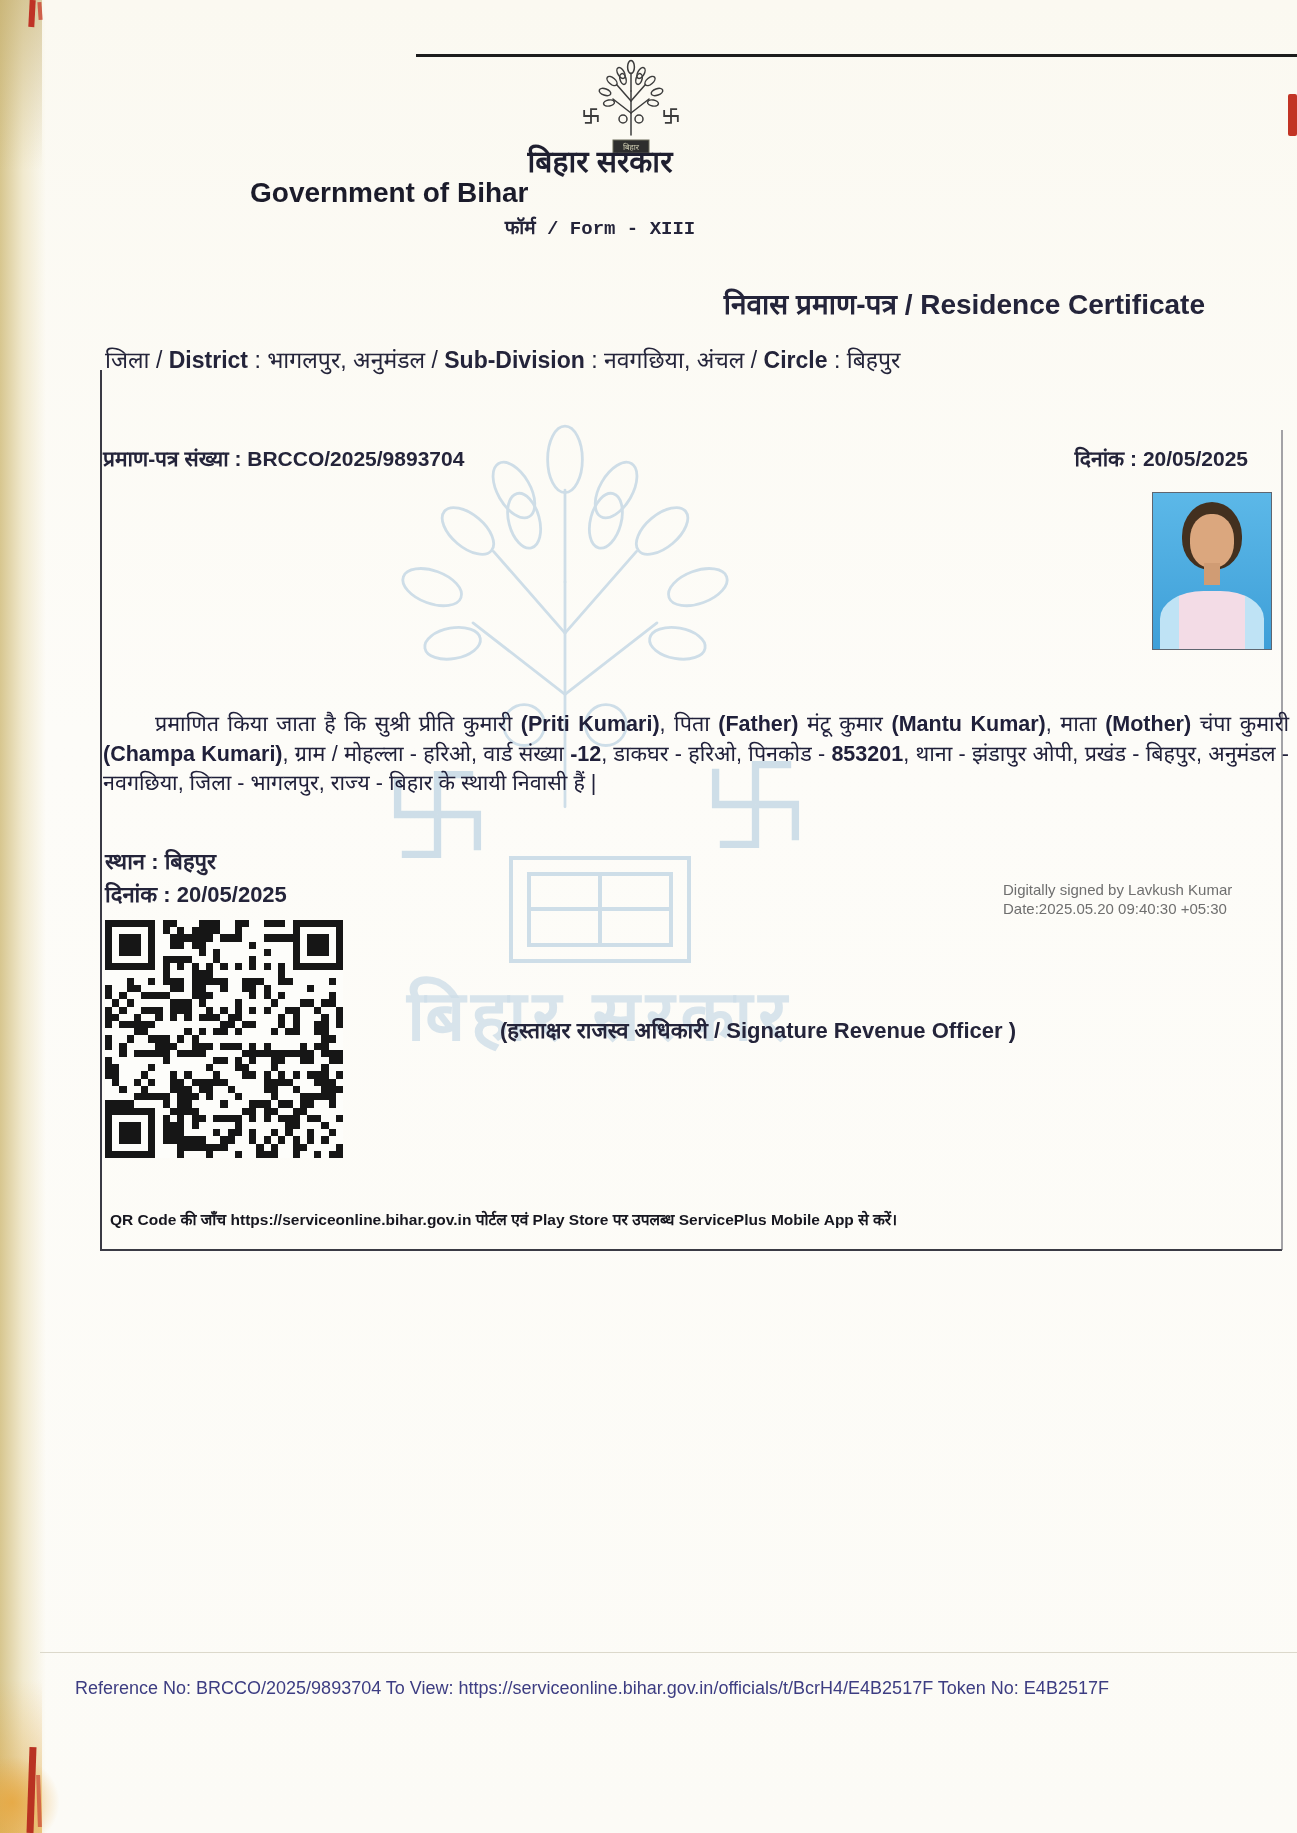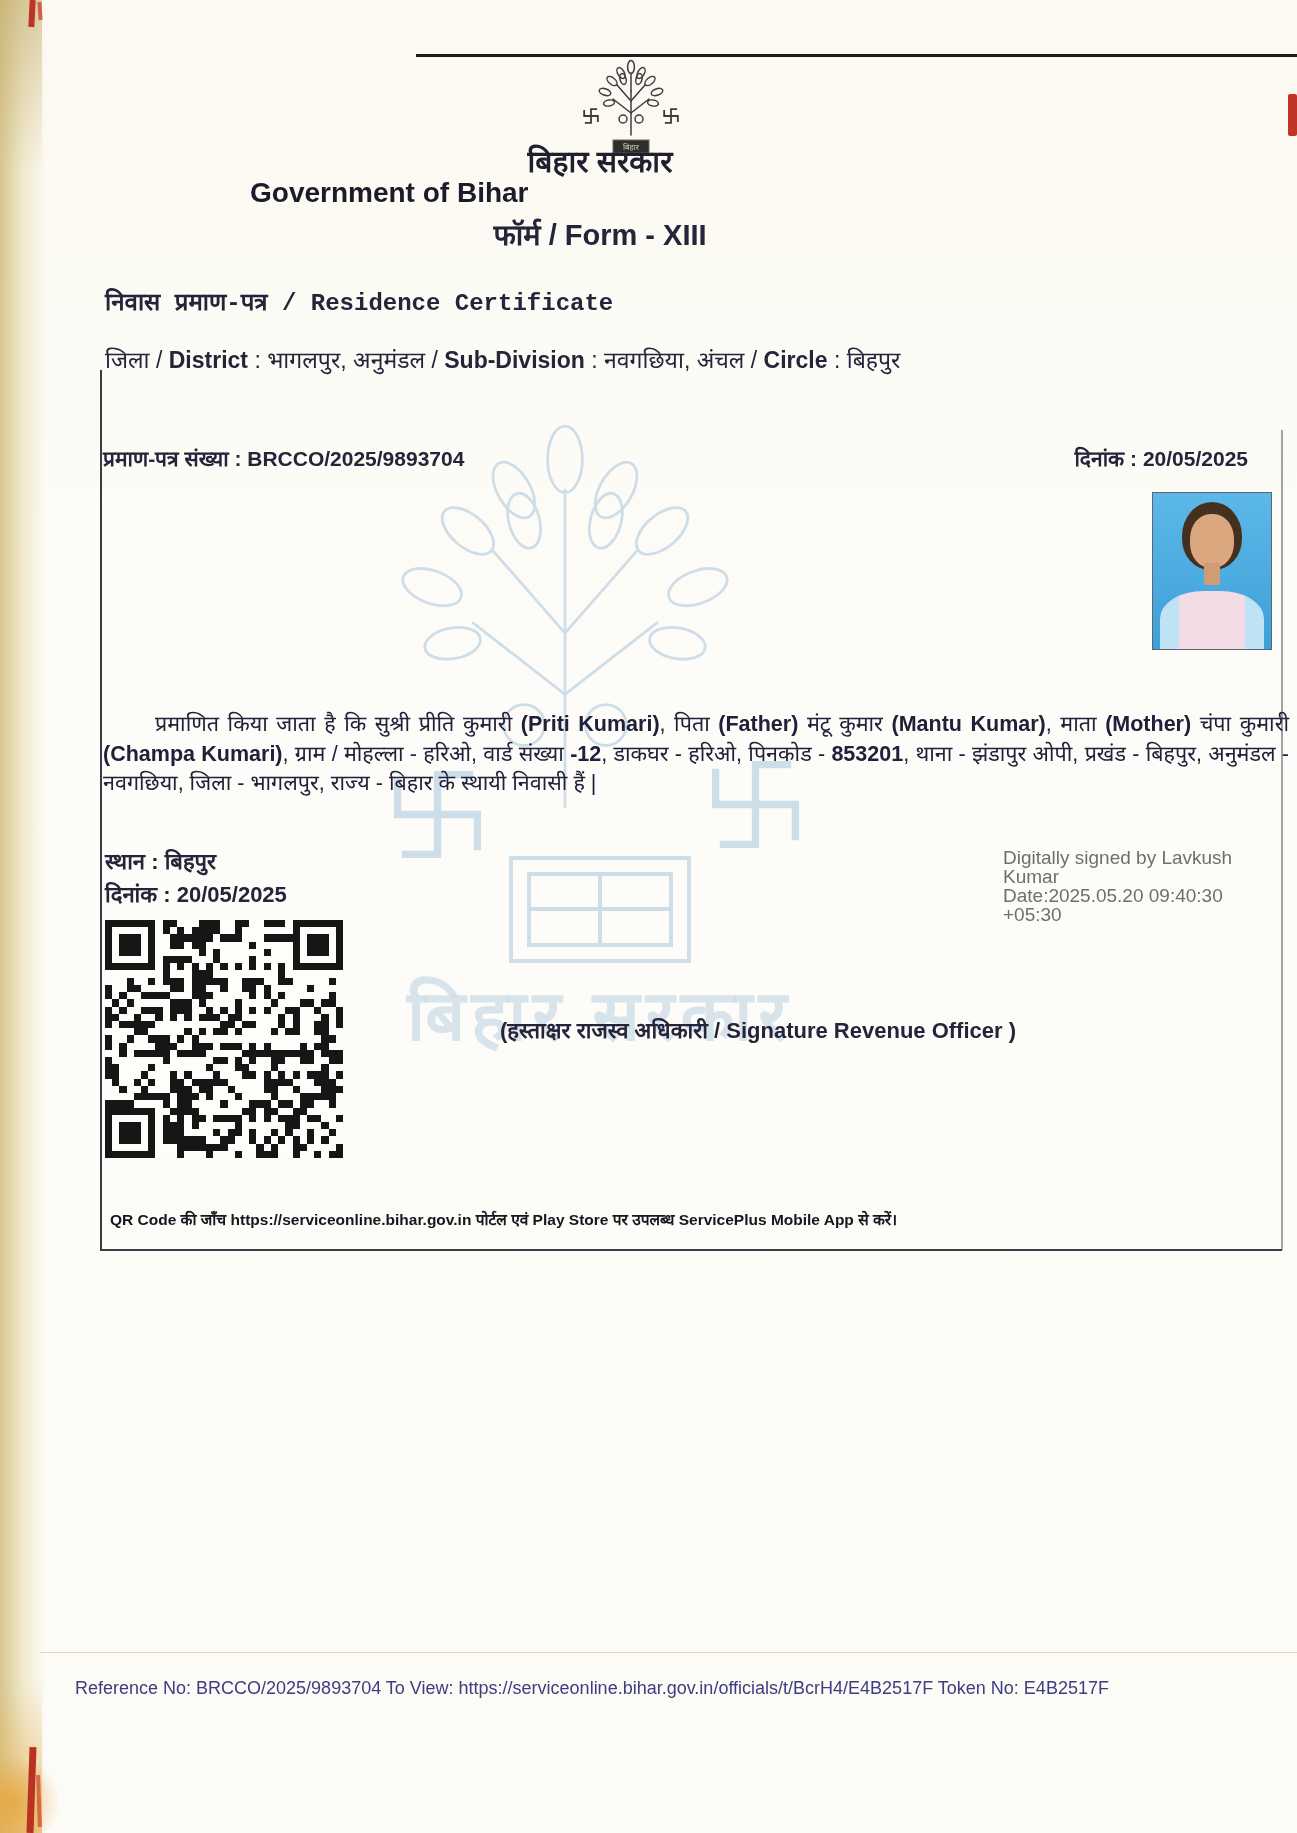--- a/index.html
+++ b/index.html
@@ -33,22 +33,22 @@
   .wm-tree{position:absolute;left:330px;top:408px;}
   .wm-sw-left{position:absolute;left:385px;top:762px;}
   .wm-sw-right{position:absolute;left:703px;top:752px;}
   .wm-seal{position:absolute;left:505px;top:852px;}
   .wm-text{position:absolute;left:290px;top:965px;width:620px;text-align:center;
     font-size:70px;font-weight:700;letter-spacing:6px;color:rgba(169,198,220,.8);}
   
   .emblem{position:absolute;left:576px;top:57px;width:110px;text-align:right;}
   .t-hindi-title{position:absolute;left:250px;top:140px;width:700px;text-align:center;font-size:30px;font-weight:600;color:#1f1f30;}
   .t-eng-title{position:absolute;left:250px;top:177px;width:700px;font-size:28px;font-weight:700;color:#1b1b2a;}
-  .t-form{position:absolute;left:250px;top:214px;width:700px;text-align:center;font-size:29px;font-weight:700;}
-  .t-doc-title{position:absolute;left:105px;top:284px;width:1100px;text-align:left;font-size:24px;font-weight:700;font-family:Liberation Mono, monospace;}
+  .t-form{position:absolute;left:250px;top:214px;width:700px;text-align:center;font-size:19px;font-weight:700;font-family:Liberation Mono, monospace;}
+  .t-doc-title{position:absolute;left:105px;top:284px;width:1100px;text-align:right;font-size:28px;font-weight:700;}
   .t-district{position:absolute;left:105px;top:343px;width:1100px;font-size:23px;font-weight:500;}
   .t-district b{font-weight:700;}
   
   .meta-row{position:absolute;left:103px;top:444px;width:1145px;display:flex;justify-content:space-between;
     font-size:21px;font-weight:700;}
   
   .photo{position:absolute;left:1152px;top:492px;width:118px;height:156px;border:1px solid #5f6670;
     background:linear-gradient(180deg,#5cb8e8,#3e9fd8);overflow:hidden;}
   .photo .hair{position:absolute;left:50%;top:9px;transform:translateX(-50%);width:60px;height:68px;background:#43301f;border-radius:50% 50% 46% 46%;}
   .photo .face{position:absolute;left:50%;top:21px;transform:translateX(-50%);width:44px;height:54px;background:#dba77e;border-radius:46%;}
@@ -58,21 +58,21 @@
   
   .body-par{position:absolute;left:103px;top:710px;width:1186px;font-size:21.5px;line-height:29.5px;
     text-align:justify;text-indent:52px;color:#20203a;font-weight:500;}
   .body-par b{font-weight:700;}
   
   .t-place{position:absolute;left:105px;top:845px;font-size:22px;font-weight:700;}
   .t-issuedate{position:absolute;left:105px;top:878px;font-size:22px;font-weight:700;}
   
   .qr{position:absolute;left:105px;top:918px;width:238px;height:242px;}
   
-  .digital-sig{position:absolute;left:1003px;top:848px;width:275px;font-size:19px;line-height:19px;color:#6f6f6f;}
+  .digital-sig{position:absolute;left:1003px;top:880px;width:275px;font-size:15px;line-height:19px;color:#6f6f6f;}
   .t-officer{position:absolute;left:500px;top:1014px;width:772px;font-size:22px;font-weight:700;}
   
   .t-qrnote1{position:absolute;left:110px;top:1208px;width:1160px;font-size:15.5px;font-weight:700;color:#16161f;}
   .t-qrnote2{position:absolute;left:110px;top:1229px;width:1160px;font-size:15.5px;font-weight:700;color:#16161f;}
   
   .faint-divider{position:absolute;left:40px;top:1652px;width:1257px;height:1px;background:#dcd9cb;}
   .t-reference{position:absolute;left:75px;top:1678px;width:1200px;font-size:18px;color:#3d3d82;}
   .hidden-defs{position:absolute;width:0;height:0;overflow:hidden;}
 </style>
 </head>

